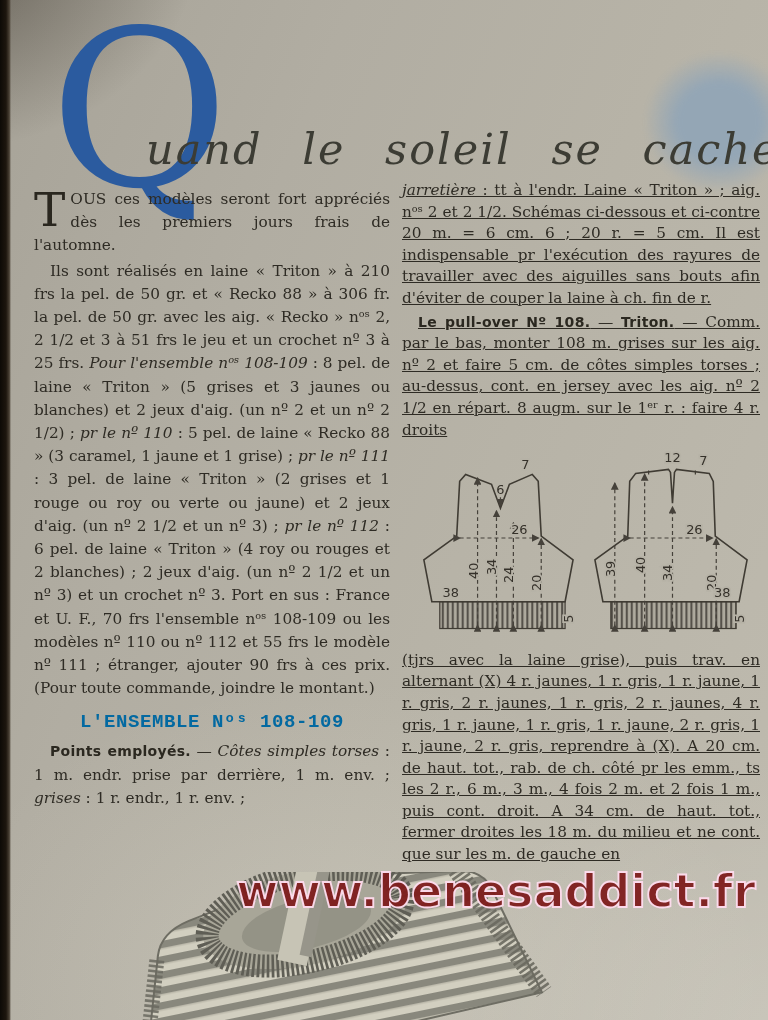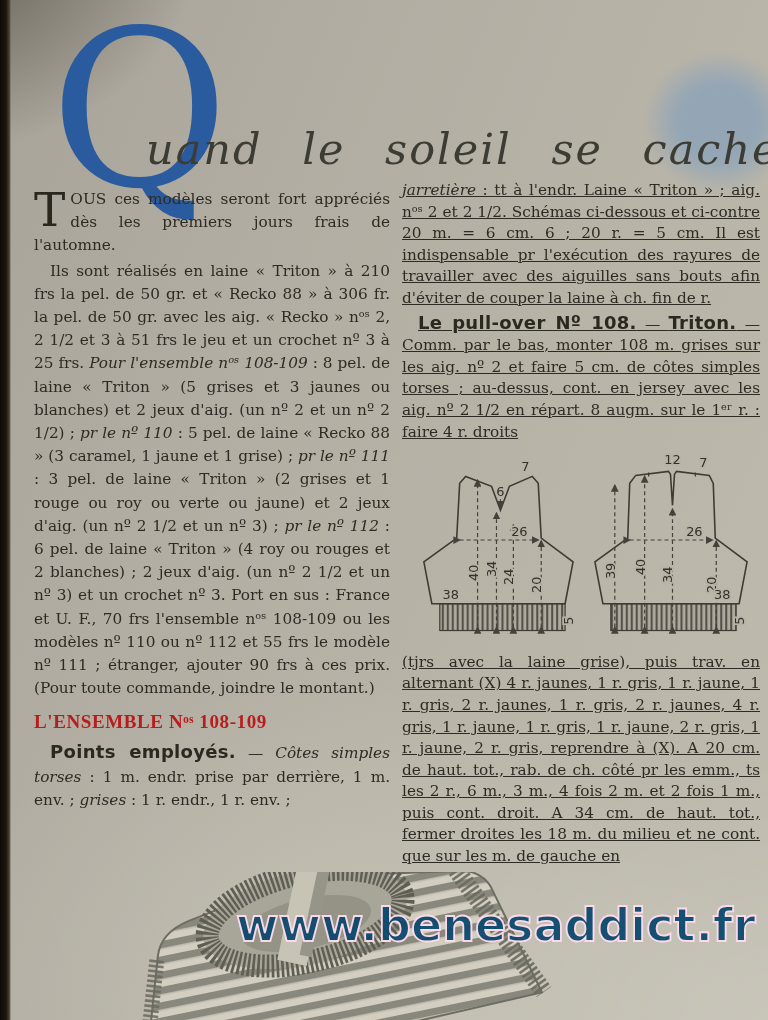--- a/index.html
+++ b/index.html
@@ -21,27 +21,27 @@
     font-family:"DejaVu Serif",serif;font-weight:400;}
   .title{position:absolute;left:146px;top:76px;width:620px;font-style:italic;font-size:43px;
     color:#3c3c34;letter-spacing:2px;word-spacing:24px;white-space:nowrap;margin-top:48px;}
   .col{position:absolute;color:#2e2b24;font-size:15.3px;text-align:justify;}
   .col-left{left:34px;top:188px;width:356px;line-height:23.2px;}
   .col-right{left:402px;top:180px;width:358px;line-height:21.6px;text-decoration:underline;}
   .col p{margin:0 0 2px 0;}
   .ind{text-indent:16px;}
   .dropcap{float:left;font-size:47px;line-height:38px;padding:3px 5px 0 0;color:#2a271f;}
   .i{font-style:italic;}
-  .sb{font-family:"DejaVu Sans",sans-serif;font-weight:700;font-size:18px;letter-spacing:.3px;color:#2b2820;}
-  .heading{font-family:Liberation Serif, serif;font-weight:700;font-size:19px;letter-spacing:.6px;
-    text-align:left;color:#b91c1c;margin:10px 0 6px 0 !important;line-height:24px;text-indent:0;}
+  .sb{font-family:"DejaVu Sans",sans-serif;font-weight:700;font-size:14px;letter-spacing:.3px;color:#2b2820;}
+  .heading{font-family:Liberation Mono, monospace;font-weight:700;font-size:19px;letter-spacing:.6px;
+    text-align:center;color:#0369a1;margin:10px 0 6px 0 !important;line-height:24px;text-indent:0;}
   .diagram-wrap{margin:6px 0 4px 0;}
   .photo{position:absolute;left:-8px;top:872px;width:656px;height:150px;}
-  .watermark{position:absolute;left:236px;top:898px;font-family:"DejaVu Sans",sans-serif;font-weight:700;
-    font-size:46px;color:#0c4a6e;-webkit-text-stroke:1.8px #ffdcee;letter-spacing:0px;opacity:.95;white-space:nowrap;}
+  .watermark{position:absolute;left:236px;top:864px;font-family:"DejaVu Sans",sans-serif;font-weight:700;
+    font-size:46px;color:#7f1d1d;-webkit-text-stroke:1.8px #ffdcee;letter-spacing:0px;opacity:.95;white-space:nowrap;}
   svg text{font-family:"DejaVu Sans",sans-serif;font-size:13px;fill:#35312a;
     paint-order:stroke;stroke:#b6b2a6;stroke-width:3.5px;}
 </style>
 </head>
 <body>
 
 <div class="edge-strip"></div>
 <div class="blue-blob"></div>
 
 <div class="q-cap">Q</div>

